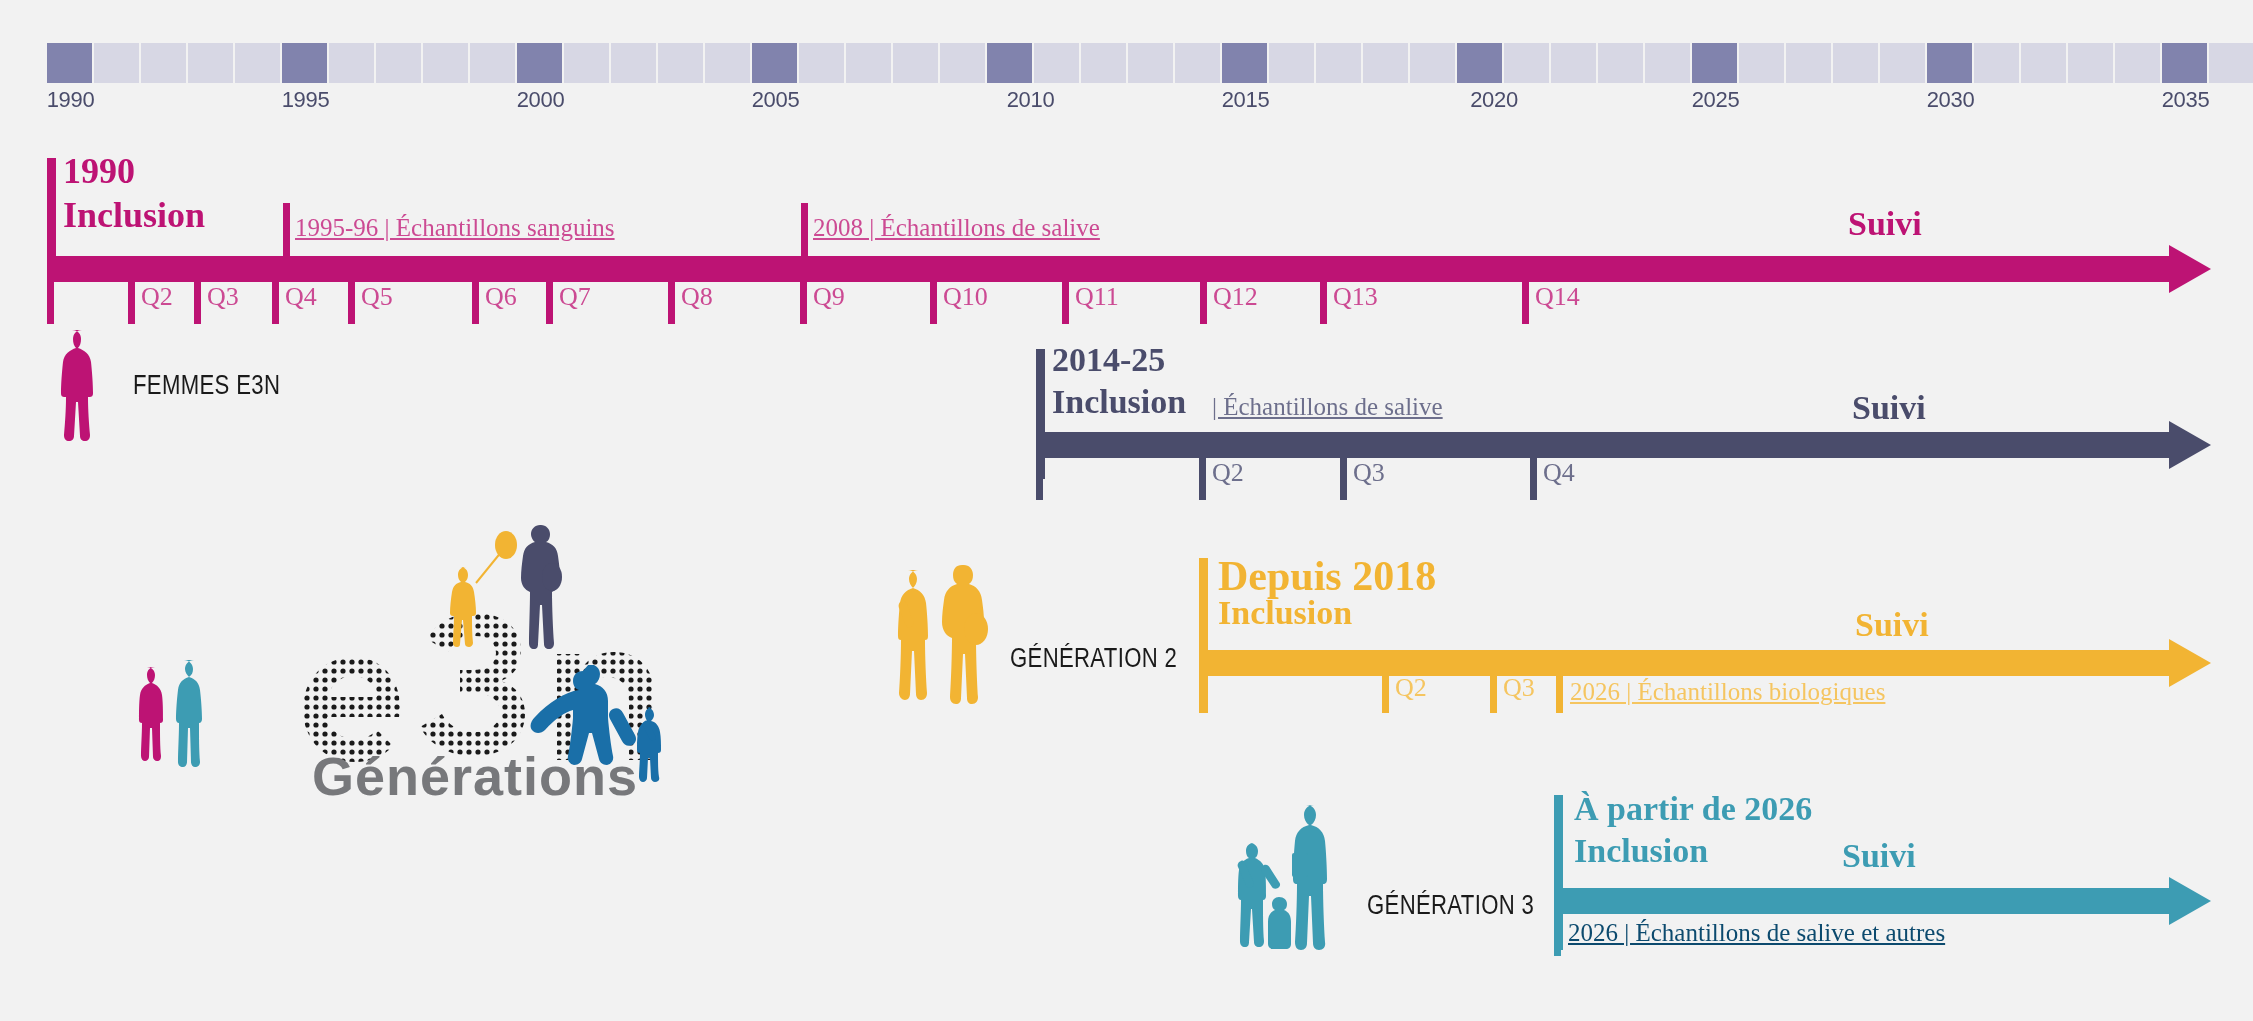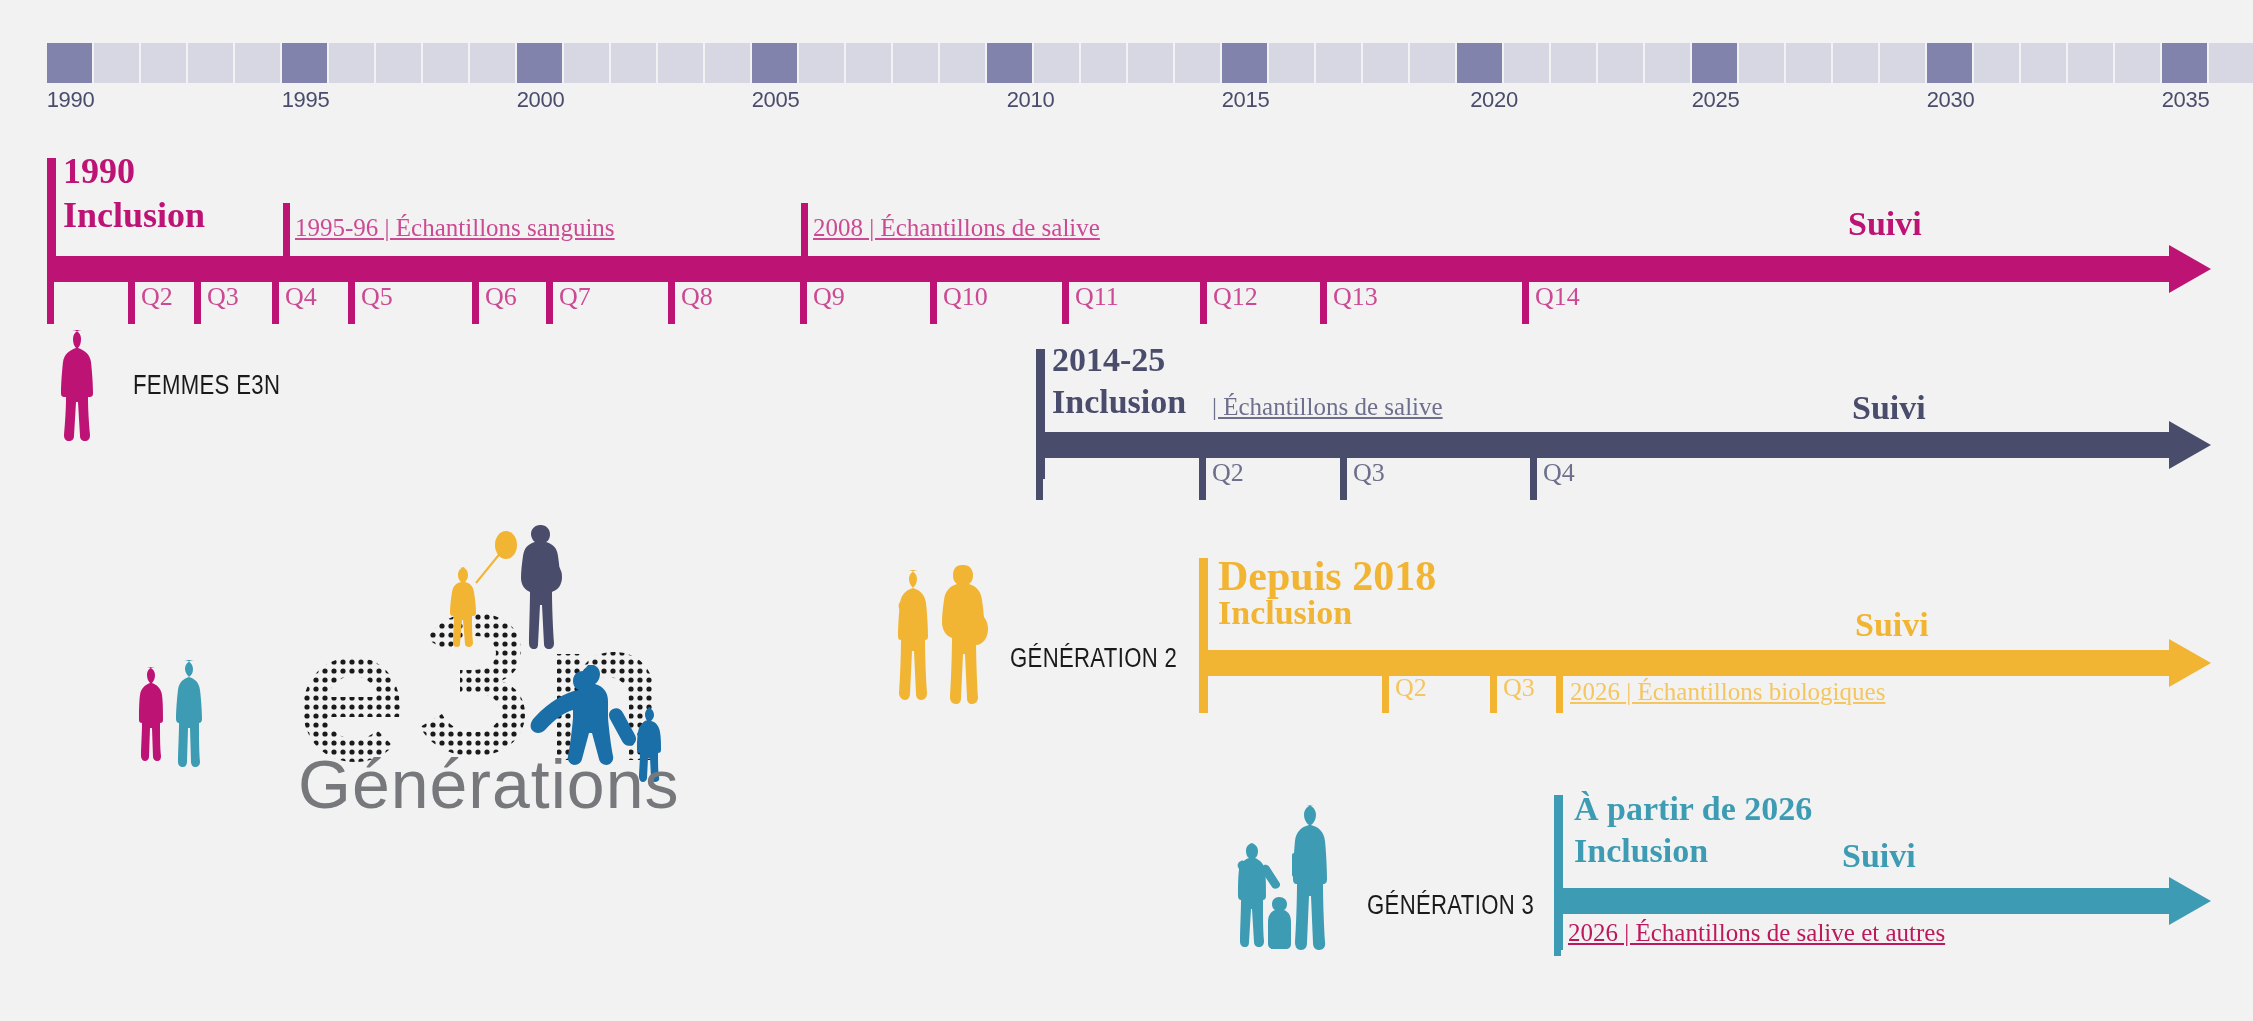--- a/index.html
+++ b/index.html
@@ -125,27 +125,27 @@
     width: 520px;
     height: 290px;
   }
   .logo-word {
     position: absolute;
     left: 155px;
     top: 50px;
   }
   .logo-sub {
     position: absolute;
-    left: 158px;
+    left: 172px;
     top: 190px;
     font-family: "Liberation Sans", sans-serif;
-    font-size: 68px;
+    font-size: 54px;
     color: #77787b;
     letter-spacing: 1px;
-    font-weight: 400;
+    font-weight: 700;
   }
 </style>
 </head>
 <body>
 
 <div class="stage">
 
   <div class="scale-wrap">
     <div class="scale-track" id="scale-track" style="width: 2444px;">
         <div class="scale-cell marked"></div>
@@ -335,21 +335,21 @@
 
     <div class="head-major" style="left:1574px; top:0px; font-size:34px; color:#3d9cb3;">À partir de 2026</div>
     <div class="head-major" style="left:1574px; top:42px; font-size:34px; color:#3d9cb3;">Inclusion</div>
 
     <div class="suivi" style="left:1842px; top:47px; color:#3d9cb3;">Suivi</div>
 
     <div class="tl-bar" style="left:1554px; top:98px; width:615px; background:#3d9cb3;"></div>
     <div class="tl-arrow" style="left:2169px; top:87px; border-left:42px solid #3d9cb3;"></div>
 
     <div style="position:absolute; left:1554px; top:126px; width:7px; height:40px; background:#3d9cb3;"></div>
-    <div class="head-minor" style="left:1568px; top:129px; color:#be185d;">2026 | Échantillons de salive et autres</div>
+    <div class="head-minor" style="left:1568px; top:129px; color:#0c4a6e;">2026 | Échantillons de salive et autres</div>
   </div>
 
   <div style="position:absolute; left:1232px; top:805px; width:330px; height:150px;">
     <svg width="120" height="145" viewBox="0 0 120 145" style="position:absolute; left:0; top:0;">
 
       <path fill="#3d9cb3" d="M82 0c-6 0-10 4-10 10 0 4 2 8 5 10-8 2-13 7-14 16-1 10-2 27-2 38 0 3 1 5 4 5 0 17-1 44-2 58 0 5 2 8 6 8 4 0 6-3 6-7l2-47 2 0 2 47c0 4 2 7 6 7 4 0 7-3 6-8-1-14-2-41-2-58 3 0 4-2 4-5 0-11-1-28-2-38-1-9-6-14-14-16 3-2 5-6 5-10 0-6-4-10-10-10z"></path>
 
       <rect fill="#3d9cb3" x="60" y="48" width="16" height="24" rx="2"></rect>
 
       <path fill="#3d9cb3" d="M22 38c-5 0-8 3-8 8 0 3 1 6 3 7-6 2-9 6-10 12-1 7-1 18-1 26 0 2 1 4 3 4 0 12-1 31-1 41 0 4 2 6 5 6 3 0 4-2 4-5l2-33 1 0 2 33c0 3 2 5 5 5 3 0 5-2 5-6-1-10-1-29-1-41 2 0 3-2 3-4 0-8 0-19-1-26-1-6-5-10-10-12 2-1 3-4 3-7 0-5-4-8-8-8z"></path>

